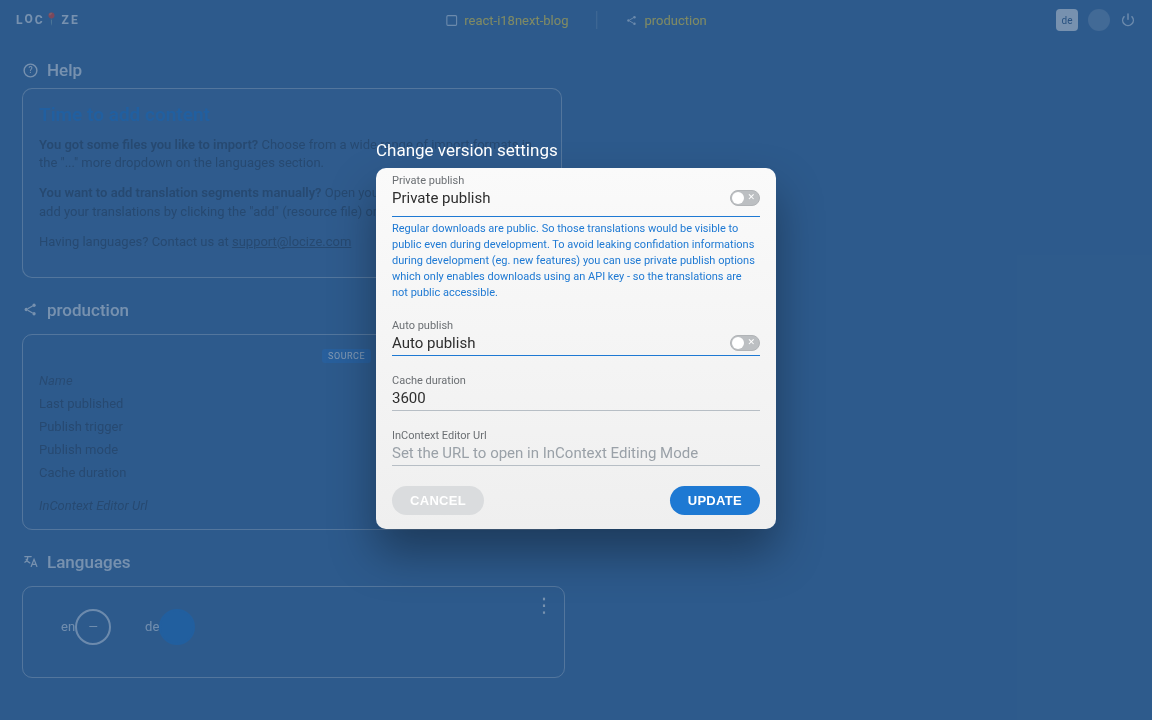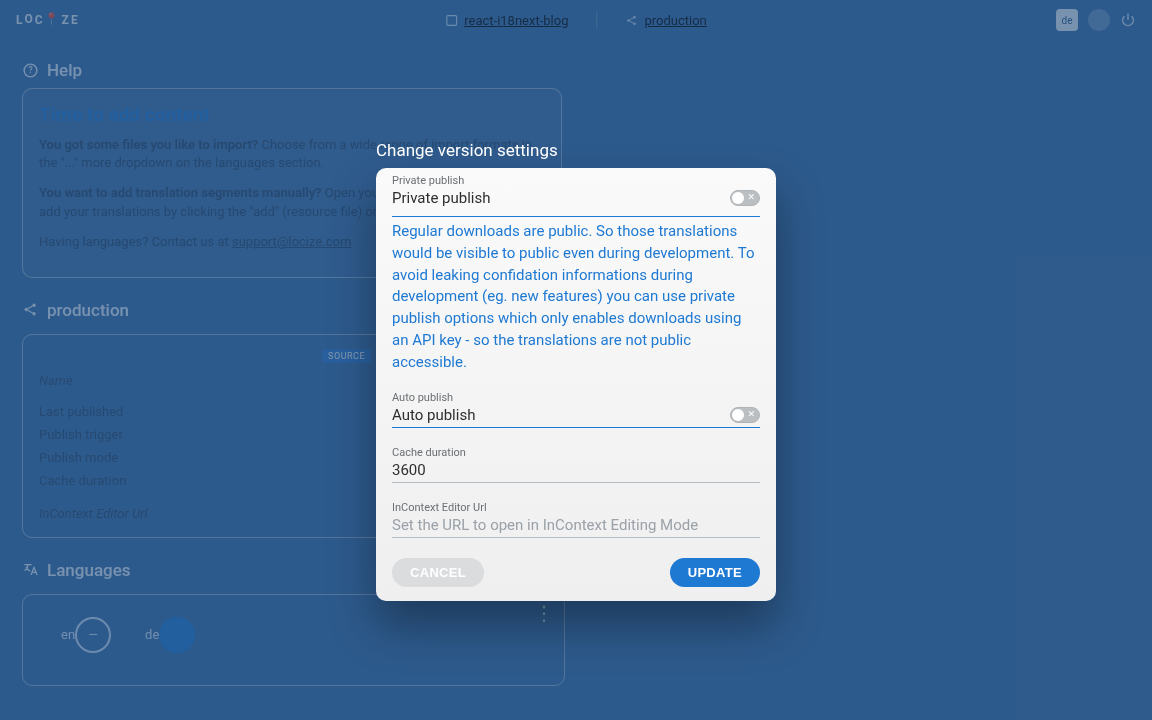--- a/index.html
+++ b/index.html
@@ -19,21 +19,21 @@
   .topbar {
     height: 40px; width: 100%;
     background: #3b6fa8;
     display: flex; align-items: center;
     padding: 0 16px;
     color: #cfe1f4;
     font-size: 13px;
   }
   .logo { font-weight: 700; letter-spacing: 2px; font-size: 12px; color: #e9f1fa; }
   .logo .pin { display: inline-block; transform: translateY(-1px); }
-  .topbar-center { position: absolute; left: 50%; transform: translateX(-50%); display: flex; gap: 28px; align-items: center; color: #000000; text-decoration: underline; }
+  .topbar-center { position: absolute; left: 50%; transform: translateX(-50%); display: flex; gap: 28px; align-items: center; color: #fde047; }
   .tc-item { display: flex; align-items: center; gap: 6px; }
   .tc-sep { width: 1px; height: 18px; background: rgba(255,255,255,.25); }
   .topbar-right { margin-left: auto; display: flex; align-items: center; gap: 10px; }
   .square-badge { width: 22px; height: 22px; border-radius: 4px; background: #e9f1fa; color: #2e5a8c; font-size: 10px; display:flex; align-items:center; justify-content:center; }
   .circle-badge { width: 22px; height: 22px; border-radius: 50%; background: rgba(255,255,255,.25); }
 
   .page {
     padding: 16px 22px;
     color: #1f3b5a;
   }
@@ -60,21 +60,21 @@
     border-radius: 10px; padding: 12px 16px;
     position: relative;
   }
   .source-chip {
     position:absolute; right: 193px; top: 14px;
     background: #2f7acc; color:#fff; font-size: 9px; letter-spacing: .5px;
     padding: 2px 6px; border-radius: 3px;
   }
   .prod-list { margin-top: 22px; font-size: 13px; color: #2a4566; }
   .prod-row { padding: 4px 0; }
-  .prod-header { font-style: italic; color: #2a4566; opacity: .9; margin-bottom: 8px; }
+  .prod-header { font-style: italic; color: #2a4566; opacity: .9; }
 
   .lang-card {
     width: 543px; margin-top: 14px;
     border: 1px solid rgba(255,255,255,.45);
     border-radius: 10px; padding: 10px 16px 20px 16px;
     position: relative;
   }
   .lang-more { position:absolute; right:10px; top:6px; color:#eaf2fb; font-size: 20px;}
   .lang-chips { display:flex; gap: 34px; padding: 12px 22px; }
   .lang-chip { display:flex; flex-direction:row; align-items:center; gap:0; }
@@ -118,21 +118,21 @@
     width: 30px; height: 16px; border-radius: 9px;
     background: #bcbfc2; position: relative; flex: none;
     border: 1px solid #b1b4b7;
   }
   .toggle::after {
     content:""; position:absolute; left:1px; top:1px;
     width: 12px; height: 12px; border-radius: 50%; background: #fff;
   }
   .toggle .x { position:absolute; right:4px; top:1px; font-size:9px; color:#fff; }
   .help-text {
-    font-size: 15px; color: #1e79d3; line-height: 1.45;
+    font-size: 11px; color: #1e79d3; line-height: 1.45;
     margin-top: 6px;
     border-top: 1px solid #1e79d3; padding-top: 4px;
   }
   .modal-actions { display:flex; justify-content:space-between; gap: 14px; margin-top: 20px; }
   .btn {
     border: none; border-radius: 18px;
     padding: 7px 18px; font-size: 13px; font-weight: 600;
     letter-spacing: .3px; cursor: pointer;
   }
   .btn-cancel { background: #dadcde; color: #fff; }

